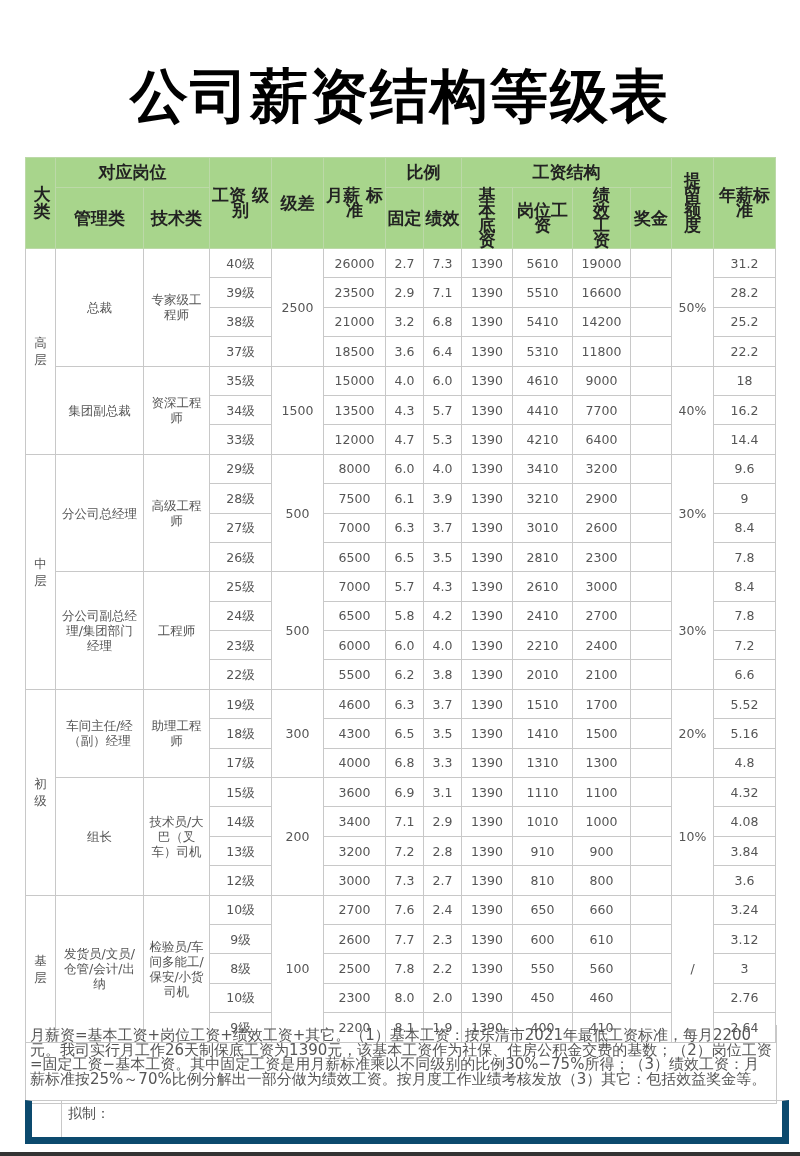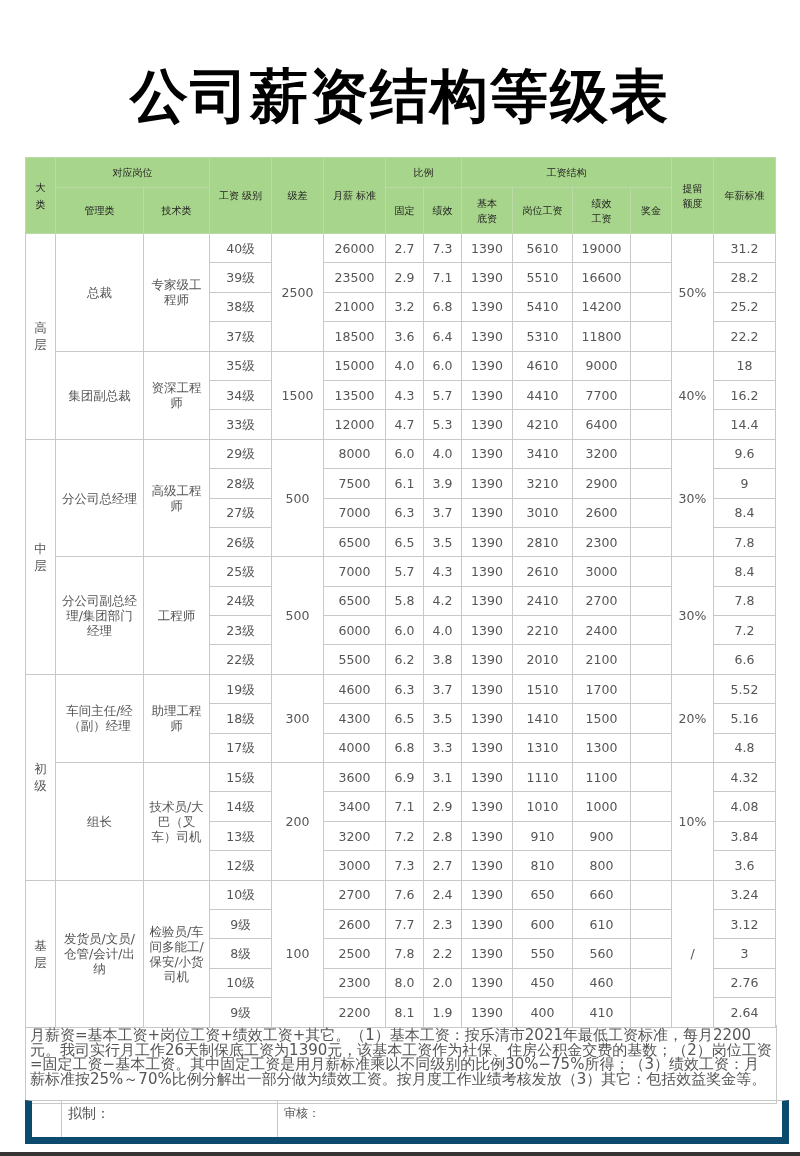--- a/index.html
+++ b/index.html
@@ -6,21 +6,21 @@
   body { width:800px; height:1156px; position:relative; overflow:hidden;
          font-family:"DejaVu Sans","Liberation Sans",sans-serif; color:#444; }
   .title { position:absolute; left:0; top:58px; width:800px; text-align:center;
            font-size:58px; font-weight:bold; color:#000; letter-spacing:2px;
            font-family:Liberation Serif, serif; }
   table.grid { position:absolute; left:25px; top:157px; border-collapse:collapse;
                table-layout:fixed; width:750px; }
   table.grid td, table.grid th { border:1px solid #c8c8c8; text-align:center;
                vertical-align:middle; padding:0; font-size:12.5px; color:#555;
                font-weight:normal; line-height:15px; }
-  table.grid th { background:#a8d58c; color:#222; font-weight:normal; font-size:10px;
+  table.grid th { background:#a8d58c; color:#222; font-weight:bold; font-size:17px;
                border-color:#bcd9a8; }
   table.grid tr.h1 th { height:29px; }
   table.grid tr.h2 th { height:45px;margin-top:36px; }
   table.grid tr.d td { height:28.4px; }
   td.cat { color:#555; font-size:12.5px;margin-top:14px; }
   .vt { display:inline-block; width:14px; word-break:break-all; line-height:17px; }
   .wrap { display:inline-block; line-height:15px; }
   .note { position:absolute; left:25px; top:1025px; width:742px; height:75px;
           border:1px solid #c8c8c8; border-top:none; padding:3px 4px 0 4px;
           font-size:15px; line-height:14.6px; color:#555; }
@@ -407,16 +407,15 @@
         <td><span>2.64</span></td>
       </tr>
     </tbody>
 </table>
 
 <div class="note">月薪资=基本工资+岗位工资+绩效工资+其它。（1）基本工资：按乐清市2021年最低工资标准，每月2200元。我司实行月工作26天制保底工资为1390元，该基本工资作为社保、住房公积金交费的基数；（2）岗位工资=固定工资−基本工资。其中固定工资是用月薪标准乘以不同级别的比例30%−75%所得；（3）绩效工资：月薪标准按25%～70%比例分解出一部分做为绩效工资。按月度工作业绩考核发放（3）其它：包括效益奖金等。</div>
 
 <div class="sign">
   <div style="width:30px"></div>
   <div style="width:216px;font-size:14px">拟制：</div>
-  <div style="width:244px">审核：</div>
 </div>
 
 <div class="bottombar"></div>
 
 </body></html>

